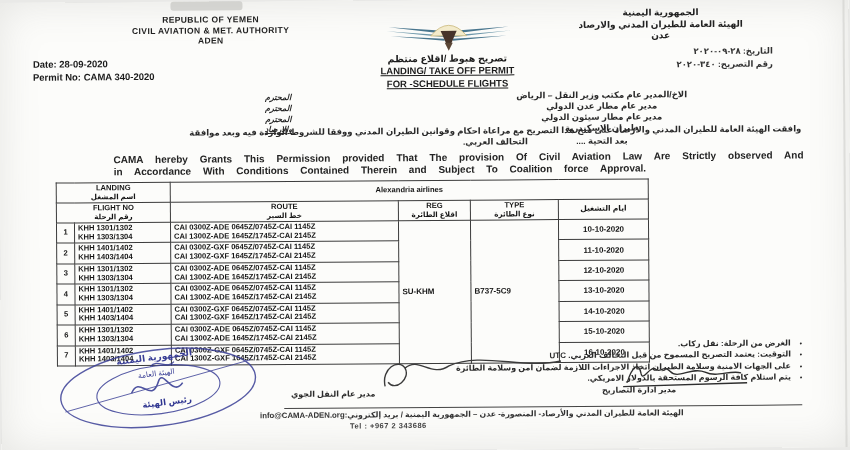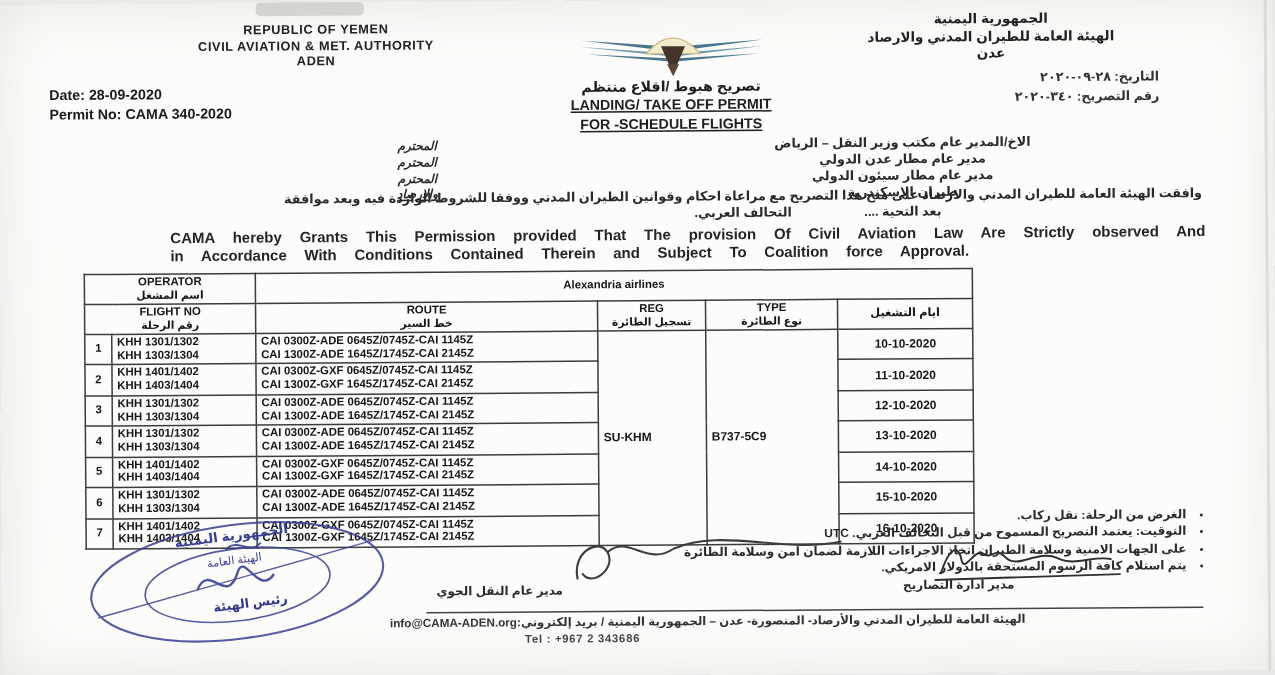--- a/index.html
+++ b/index.html
@@ -132,37 +132,37 @@
       <col style="width:18px">
         <col style="width:96px">
         <col style="width:228px">
       <col style="width:72px">
         <col style="width:88px">
         <col style="width:90px">
     </colgroup>
     <thead>
       <tr>
         <th colspan="2">
-          <div>OPERATOR</div>
+          <div>LANDING</div>
           <div class="ar-sub rtl">اسم المشغل</div>
         </th>
         <th colspan="4" class="op-name">Alexandria airlines</th>
       </tr>
       <tr>
         <th colspan="2">
           <div>FLIGHT NO</div>
           <div class="ar-sub rtl">رقم الرحلة</div>
         </th>
         <th>
           <div>ROUTE</div>
           <div class="ar-sub rtl">خط السير</div>
         </th>
         <th>
           <div>REG</div>
-          <div class="ar-sub rtl">تسجيل الطائرة</div>
+          <div class="ar-sub rtl">اقلاع الطائرة</div>
         </th>
         <th>
           <div>TYPE</div>
           <div class="ar-sub rtl">نوع الطائرة</div>
         </th>
         <th class="rtl">ايام التشغيل</th>
       </tr>
     </thead>
     <tbody>
         <tr>

